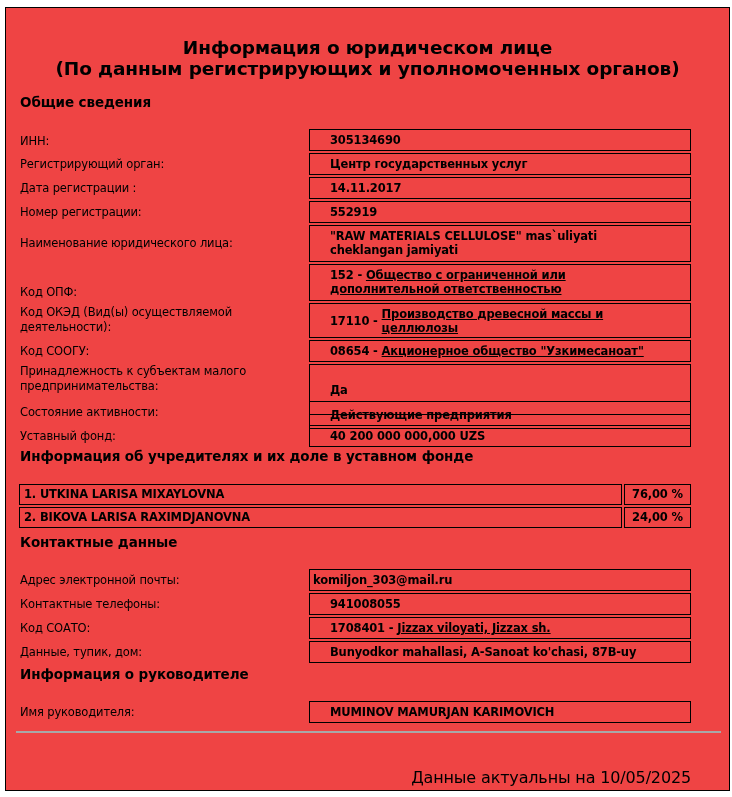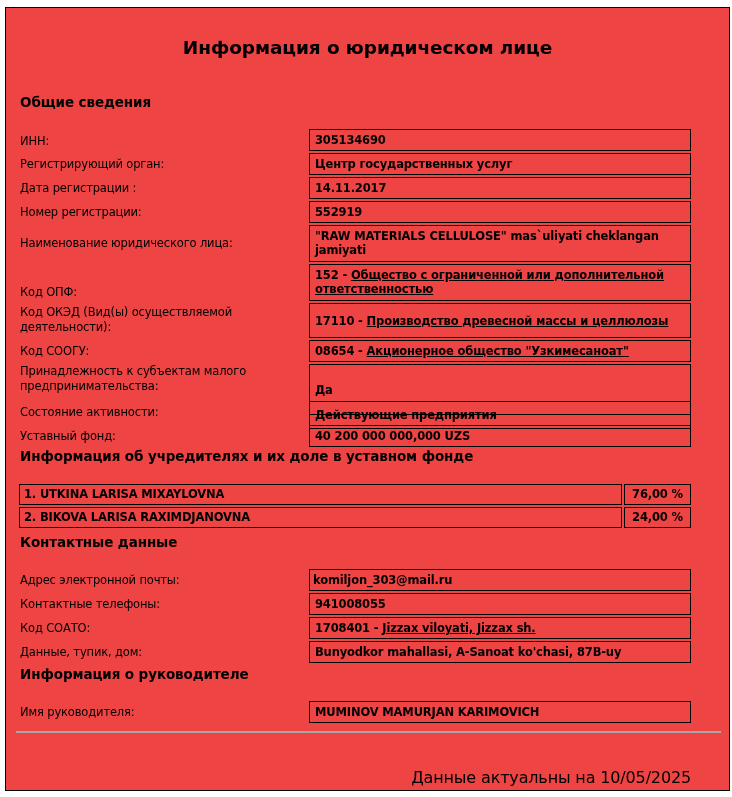--- a/index.html
+++ b/index.html
@@ -21,21 +21,21 @@
     position: absolute; left: 14px; font-weight: bold; font-size: 13.5px; letter-spacing: -0.1px;
   }
 
   .row { position: absolute; left: 14px; width: 671px; }
   .label {
     position: absolute; left: 0; font-size: 11.5px; line-height: 15px; width: 280px;
     letter-spacing: -0.15px;
   }
   .value {
     position: absolute; left: 289px; width: 382px; border: 1px solid #000;
-    font-weight: bold; font-size: 11.5px; line-height: 14px; padding: 2px 5px;
+    font-weight: bold; font-size: 11.5px; line-height: 14px; padding: 2px 20px;
     letter-spacing: -0.15px; display: flex; align-items: center;
   }
   .value.multi { display: block; padding-top: 3px; }
   .value .link { text-decoration: underline; }
 
   .founder-name {
     position: absolute; left: 13px; width: 603px; height: 21px; border: 1px solid #000;
     font-weight: bold; font-size: 11.5px; padding: 2px 4px; letter-spacing: -0.15px;
   }
   .founder-share {
@@ -50,20 +50,21 @@
     position: absolute; right: 38px; top: 760px; font-size: 16px; letter-spacing: -0.15px;
   }
 </style>
 </head>
 <body>
 
 <div class="page">
 
   <div class="title">
     <div>Информация о юридическом лице</div>
+    <div>(По данным регистрирующих и уполномоченных органов)</div>
   </div>
 
   <div class="section-heading" style="top:86px">Общие сведения</div>
 
   <div class="row" style="top:121px">
     <span class="label" style="top:5px">ИНН:</span>
     <div class="value" style="top:0;height:22px">305134690</div>
   </div>
   <div class="row" style="top:145px">
     <span class="label" style="top:4px">Регистрирующий орган:</span>

